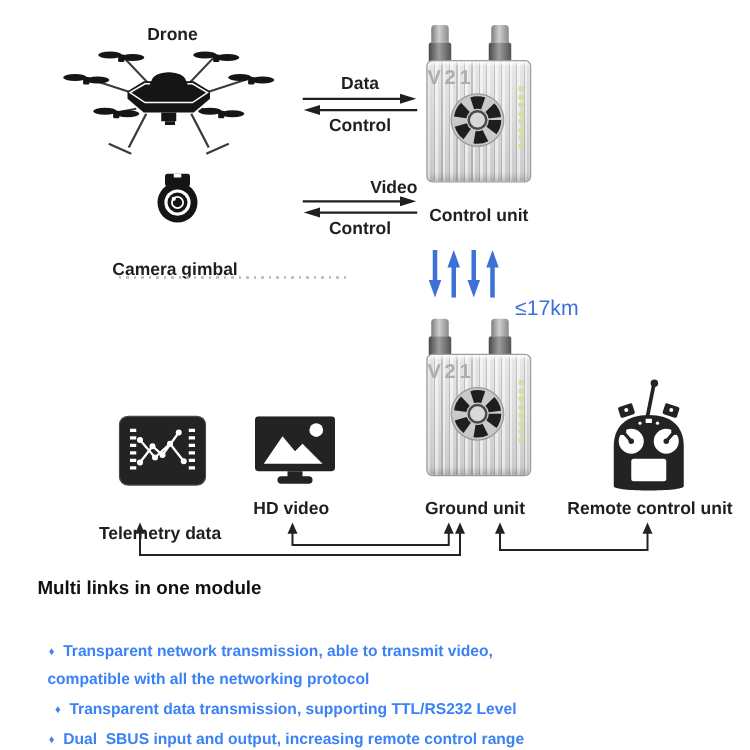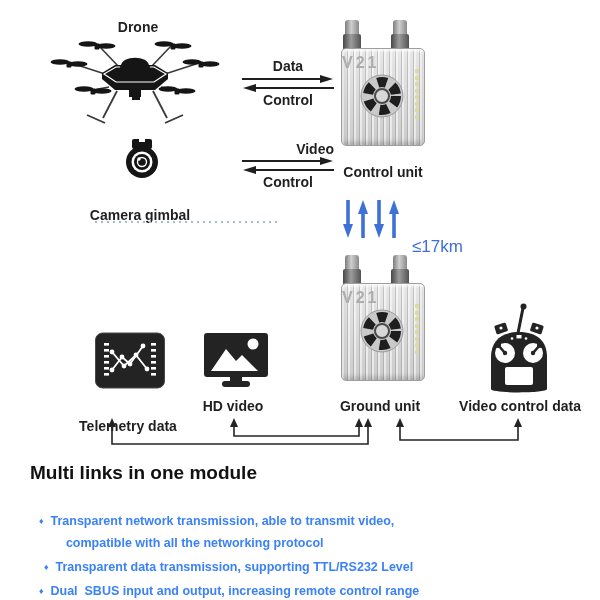--- a/index.html
+++ b/index.html
@@ -30,21 +30,21 @@
   .leds{position:absolute;right:5px;top:20px;display:flex;flex-direction:column;gap:2.5px;}
   .leds i{width:4px;height:4px;background:#d9dc9e;border-radius:1px;display:block;}
 
   
   .dotline{position:absolute;left:95px;top:221px;width:185px;height:2px;
            background:repeating-linear-gradient(90deg,#a9bdc8 0 2px, transparent 2px 6px);}
 
   .range-label{position:absolute;left:412px;top:201px;font-size:17px;color:#3e70d8;white-space:nowrap;margin-top:36px;}
 
   
-  .feat-title{position:absolute;left:30px;top:462px;font-size:19px;font-weight:bold;color:#111;}
+  .feat-title{position:absolute;left:30px;top:462px;font-size:15px;font-weight:bold;color:#111;}
   .feat-row{position:absolute;font-size:12.5px;font-weight:bold;color:#3b82f6;white-space:pre-wrap;}
   .diamond{font-size:9px;margin-right:7px;position:relative;top:-1.5px;}
 </style>
 </head>
 <body>
 
 <div class="canvas">
 
   <div class="lbl" style="left:103px;top:19px;width:70px;">Drone</div>
   <svg class="abs" style="left:35px;top:33px;" width="200" height="100" viewBox="0 0 200 100">
@@ -251,21 +251,21 @@
     <circle cx="22" cy="52" r="2.2" fill="#232323"></circle>
     <line x1="50" y1="52" x2="56.5" y2="44.5" stroke="#232323" stroke-width="2.6"></line>
     <circle cx="57" cy="44" r="3" fill="#232323"></circle>
     <circle cx="50" cy="52" r="2.2" fill="#232323"></circle>
     <rect x="22" y="66" width="28" height="18" rx="2" fill="#ffffff"></rect>
   </svg>
 
   <div class="lbl" style="left:58px;top:418px;width:140px;">Telemetry data</div>
   <div class="lbl" style="left:320px;top:398px;width:120px;">Ground unit</div>
   <div class="lbl" style="left:173px;top:398px;width:120px;">HD video</div>
-  <div class="lbl" style="left:450px;top:398px;width:140px;">Video control data</div>
+  <div class="lbl" style="left:450px;top:398px;width:140px;">Remote control unit</div>
 
   <svg class="abs" style="left:60px;top:414px;" width="500" height="38" viewBox="0 0 500 38">
     <g stroke="#232323" stroke-width="1.6" fill="none">
       <path d="M52,12 V30 H308 V12"></path>
       <path d="M174,12 V22 H299 V12"></path>
       <path d="M340,12 V26 H458 V12"></path>
     </g>
     <g fill="#232323">
       <polygon points="48,13 56,13 52,4"></polygon>
         <polygon points="304,13 312,13 308,4"></polygon>
@@ -274,21 +274,21 @@
       <polygon points="336,13 344,13 340,4"></polygon>
         <polygon points="454,13 462,13 458,4"></polygon>
     </g>
   </svg>
 
   <div class="feat-title">Multi links in one module</div>
 
   <div class="feat-row" style="left:25px;top:500px;">
     <span class="diamond">♦</span><span>Transparent network transmission, able to transmit video,</span>
   </div>
-  <div class="feat-row" style="left:52px;top:522px;">
+  <div class="feat-row" style="left:24px;top:522px;">
     <span>compatible with all the networking protocol</span>
   </div>
   <div class="feat-row" style="left:30px;top:546px;">
     <span class="diamond">♦</span><span>Transparent data transmission, supporting TTL/RS232 Level</span>
   </div>
   <div class="feat-row" style="left:25px;top:570px;">
     <span class="diamond">♦</span><span>Dual  SBUS input and output, increasing remote control range</span>
   </div>
 
 </div>

